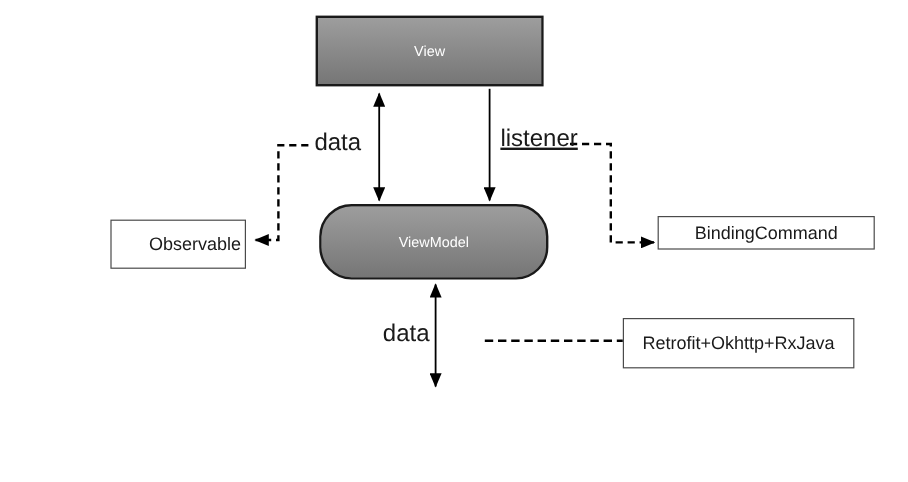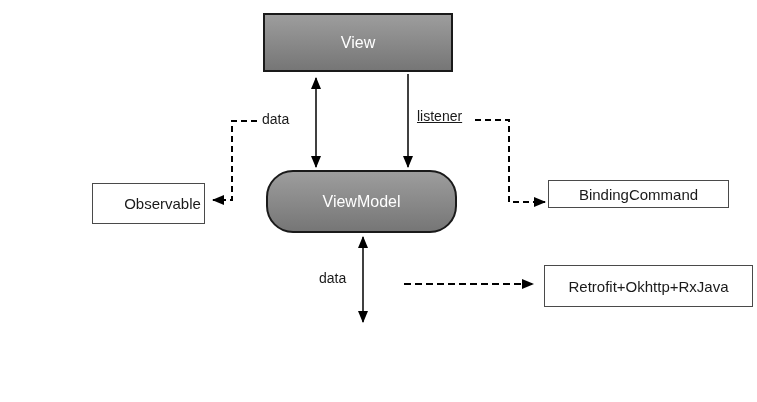--- a/index.html
+++ b/index.html
@@ -34,38 +34,38 @@
     display:flex;
     align-items:center;
     justify-content:center;
     box-sizing:border-box;
     text-align:center;
   }
   .node-gray{
     background:linear-gradient(to bottom,var(--node-gradient-top),var(--node-gradient-bottom));
     border:2px solid var(--node-border);
     color:var(--node-text);
-    font-size:16px;
+    font-size:12px;
     text-align:right;
   }
   .node-white{
     background:var(--background);
     border:1px solid var(--white-node-border);
     color:var(--label-text);
     font-size:15px;
   }
   .node-view     {left:263px;top:13px; width:190px;height:59px;}
   .node-viewmodel{left:266px;top:170px;width:191px;height:63px;border-radius:27px;}
   .node-model    {left:267px;top:327px;width:191px;height:60px;}
   .node-observable     {left:92px; top:183px;width:113px;height:41px;padding-left:28px;}
   .node-bindingcommand {left:548px;top:180px;width:181px;height:28px;}
-  .node-network        {left:544px;top:265px;width:209px;height:42px;}
+  .node-network        {left:519px;top:265px;width:193px;height:42px;}
   .edge-label{
     position:absolute;
-    font-size:14px;
+    font-size:20px;
     color:var(--label-text);
     white-space:nowrap;
     line-height:16px;
   }
   .label-data-top   {left:262px;top:111px;}
   .label-listener   {left:417px;top:108px;text-decoration:underline;}
   .label-data-bottom{left:319px;top:270px;}
 </style>
 </head>
 <body>

